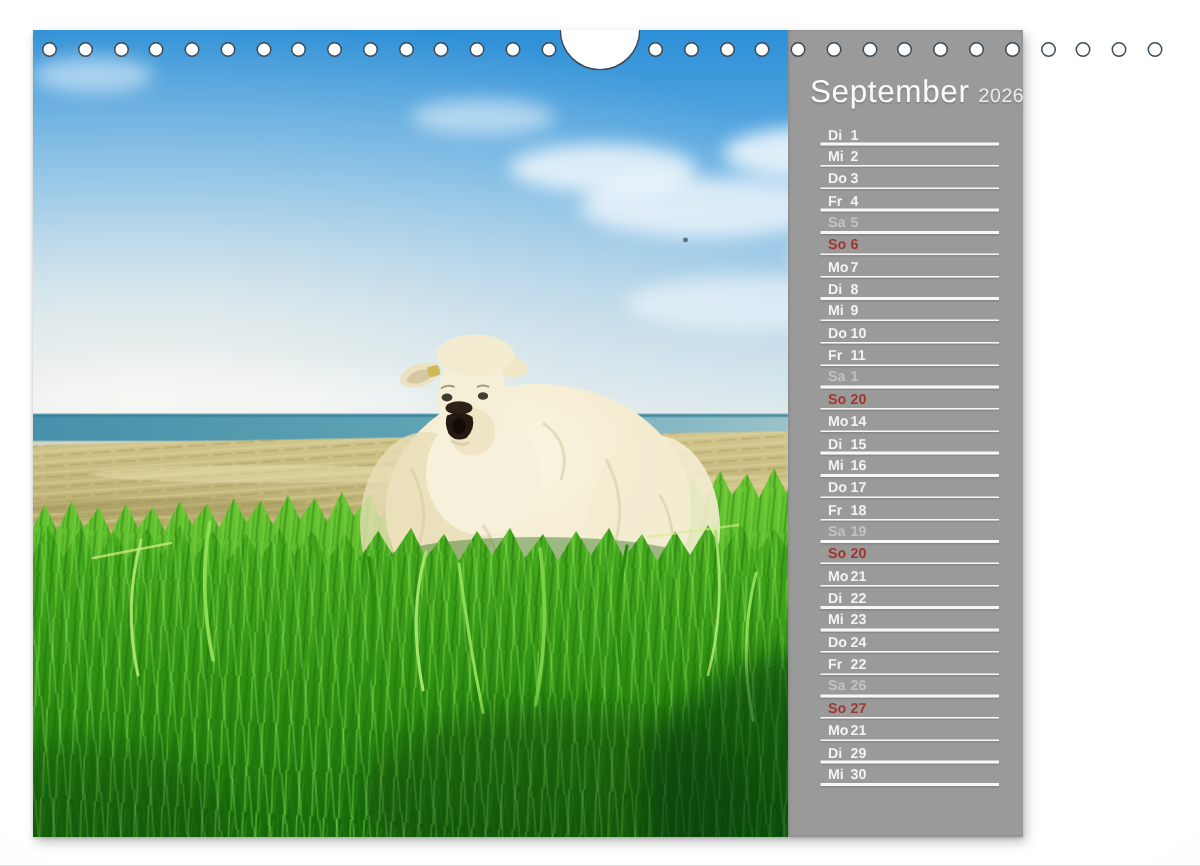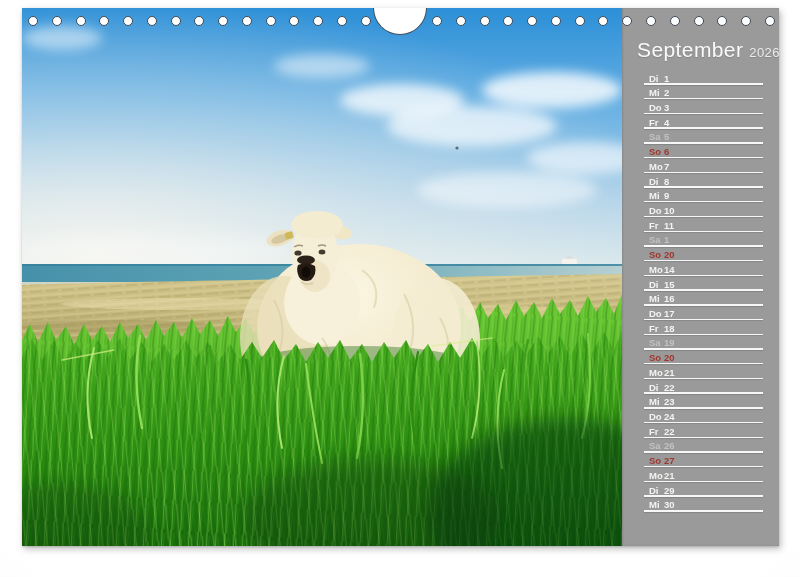--- a/index.html
+++ b/index.html
@@ -2,21 +2,21 @@
 <html style="--sidebar-bg: #9a9a9a; --title-color: #fafafa; --year-color: #ececec; --weekday-color: #f3f3f1; --saturday-color: #c3c2c0; --sunday-color: #9e3730; --underline-color: rgba(255,255,255,0.92); --hole-fill: #ffffff; --hole-stroke: #3c4a56;"><head>
 <meta charset="utf-8">
 <style>
   html,body{margin:0;padding:0;}
   body{font-family:"Liberation Sans",sans-serif;}
   .stage{
     position:relative;width:800px;height:577px;overflow:hidden;
     background:radial-gradient(130% 130% at 50% 42%, #ffffff 55%, #ececec 100%);
   }
   .page{
-    position:absolute;left:22px;top:8px;width:757px;height:538px;
+    position:absolute;left:22px;top:20px;width:660px;height:538px;
     box-shadow:2px 3px 7px rgba(0,0,0,.25), 0 1px 2px rgba(0,0,0,.15);
     background:#9a9a9a;
   }
   .photo{position:absolute;left:0;top:0;width:600px;height:538px;overflow:hidden;}
   .photo svg{display:block;}
   .sidebar{
     position:absolute;right:0;top:0;width:157px;height:538px;
     background:var(--sidebar-bg,#9a9a9a);
     box-shadow:inset 1px 0 2px rgba(0,0,0,.12);
   }

